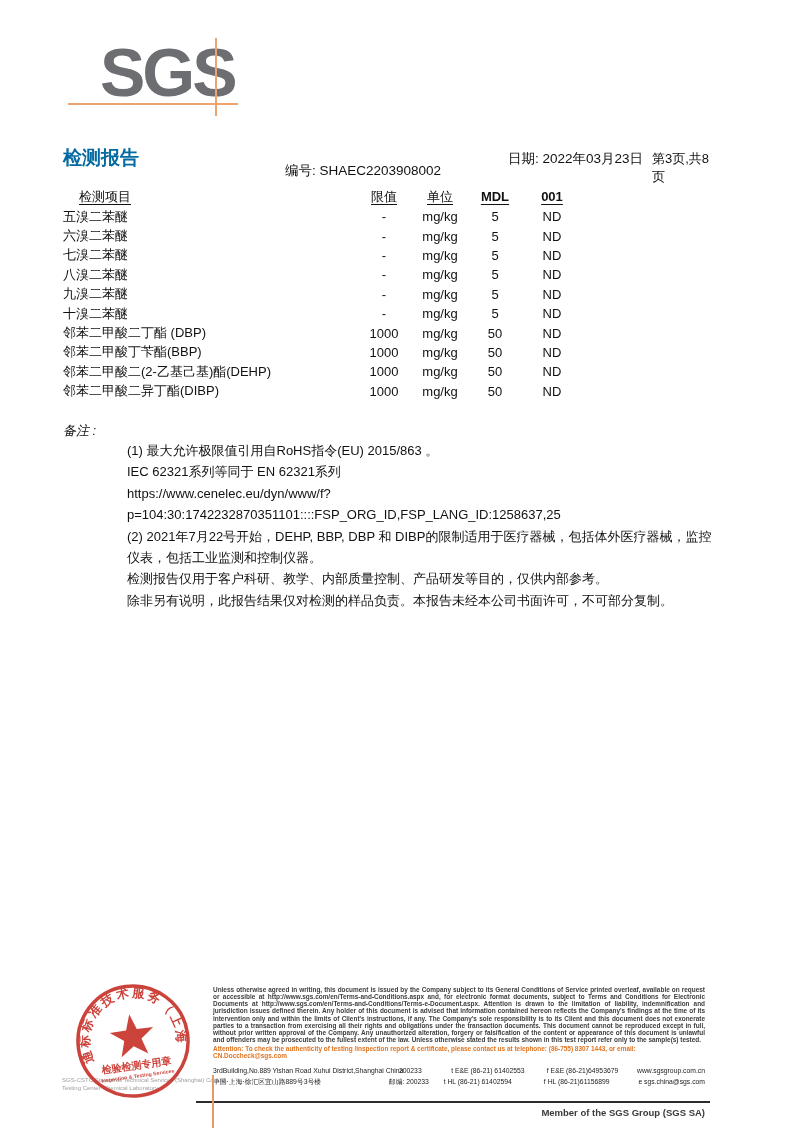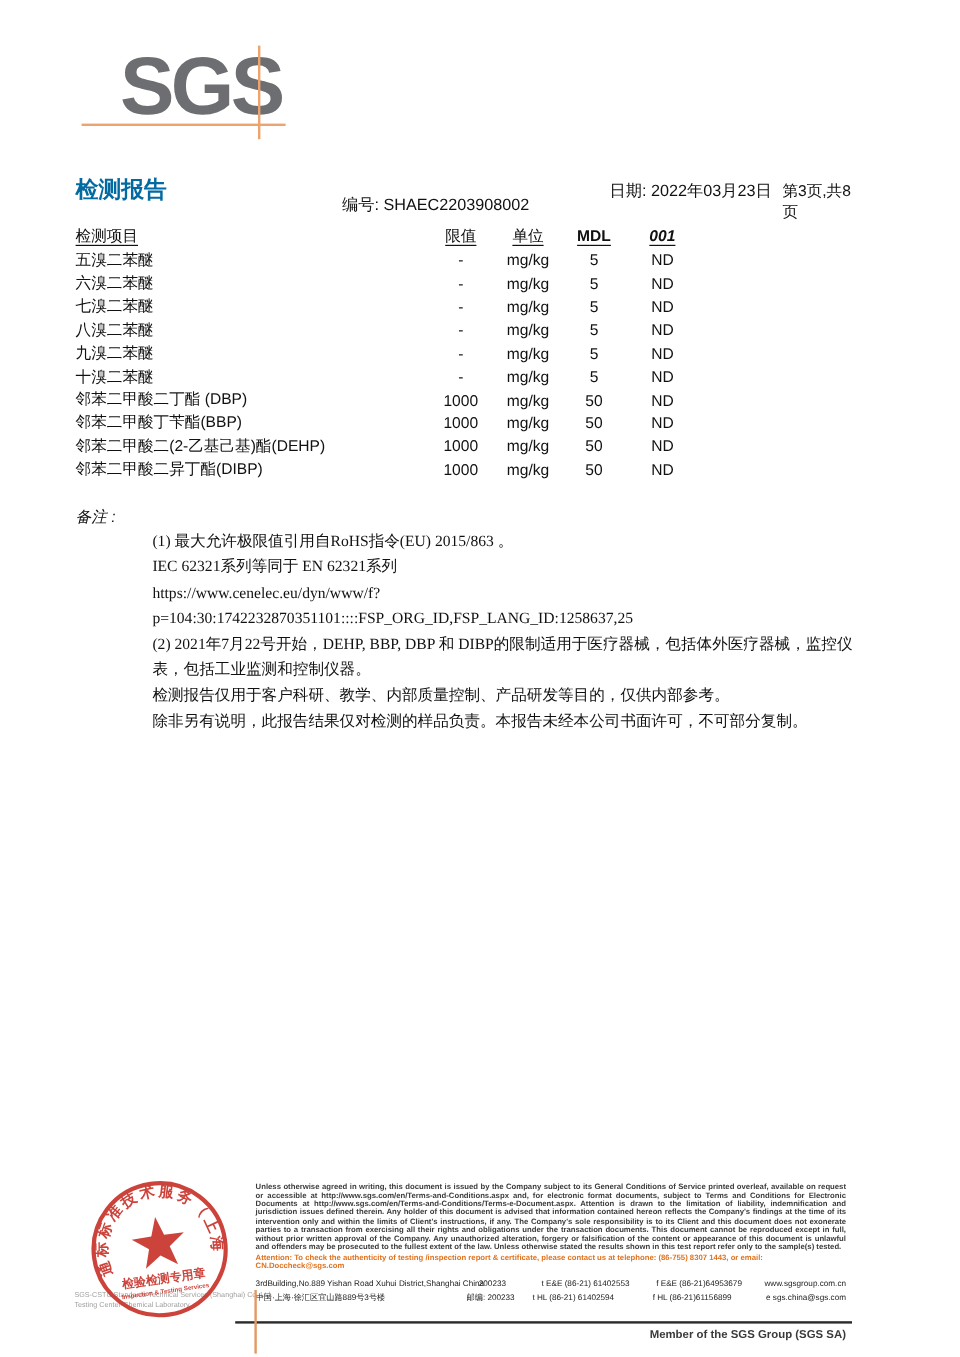--- a/index.html
+++ b/index.html
@@ -19,28 +19,28 @@
   .page-info{position:absolute;left:652px;top:150px;font-size:13px;}
 
   
   .rtable{position:absolute;left:63px;top:186px;width:560px;font-size:13px;}
   .trow{display:grid;grid-template-columns:292px 58px 54px 56px 58px;height:19.4px;
         align-items:center;}
   .trow .c-item{text-align:left;}
   .trow .c-num{text-align:center;}
   .thead{height:21px;}
   .thead span{text-decoration:underline;text-underline-offset:3px;}
-  .thead .c-item span{margin-left:0;}
+  .thead .c-item span{margin-left:16px;}
   .thead .h-mdl,.thead .h-result{font-weight:600;}
-  .thead .h-result{font-style:italic;}
+  .thead .h-result{}
 
   
   .notes-label{position:absolute;left:63px;top:422px;font-size:13px;font-style:italic;}
   .notes{position:absolute;left:127px;top:440px;width:585px;font-size:13px;
-         line-height:21.4px;overflow-wrap:anywhere;font-family:Liberation Serif, serif;}
+         line-height:21.4px;overflow-wrap:anywhere;}
 
   
   .company-en{position:absolute;left:62px;top:1077px;width:160px;font-size:6px;
               line-height:7.5px;color:#A0A0A0;white-space:nowrap;}
   .stamp{position:absolute;left:74px;top:982px;transform:rotate(-8deg);opacity:.92;}
 
   .footer-right{position:absolute;left:213px;top:986px;width:492px;}
   .legal{margin:0;font-size:6.45px;line-height:7.15px;font-weight:600;color:#3C3C3C;
          text-align:justify;}
   .attention{margin:2px 0 0 0;font-size:6.45px;line-height:7.15px;font-weight:700;color:#E0731F;}

